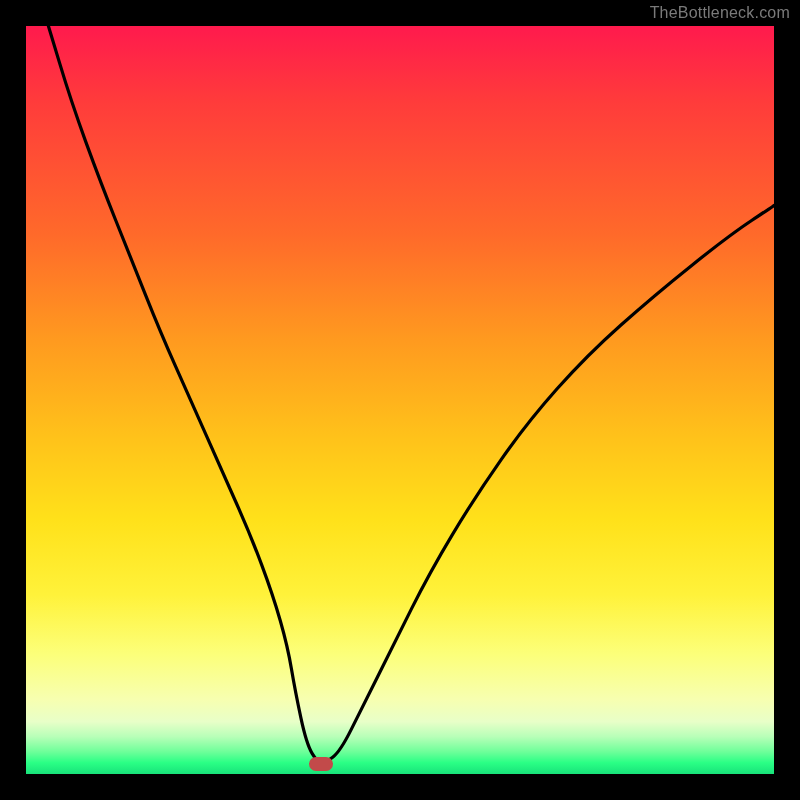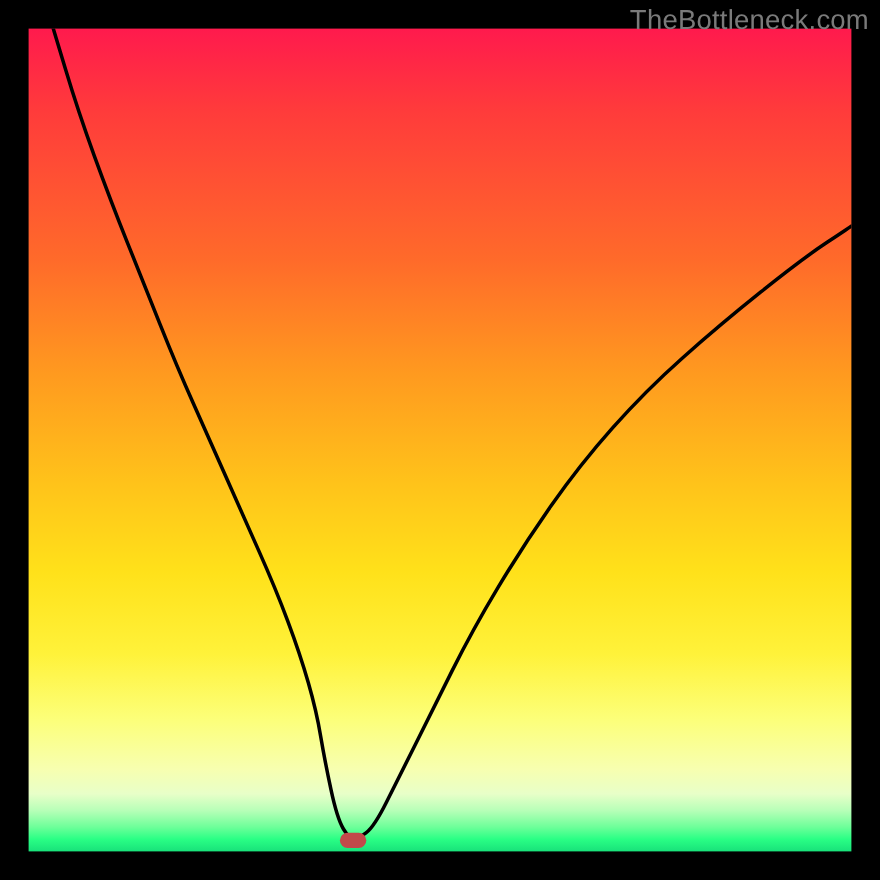--- a/index.html
+++ b/index.html
@@ -42,21 +42,21 @@
       #6fff9a 97%,
       #2aff85 98.5%,
       #18e27a 100%
     );
   }
   .watermark {
     position: absolute;
     top: 4px;
     right: 10px;
     color: #7a7a7a;
-    font-size: 25px;
+    font-size: 16px;
     font-weight: 500;
     letter-spacing: 0.2px;
     user-select: none;
   }
   svg.curve {
     position: absolute;
     left: 0;
     top: 0;
     width: 748px;
     height: 748px;

